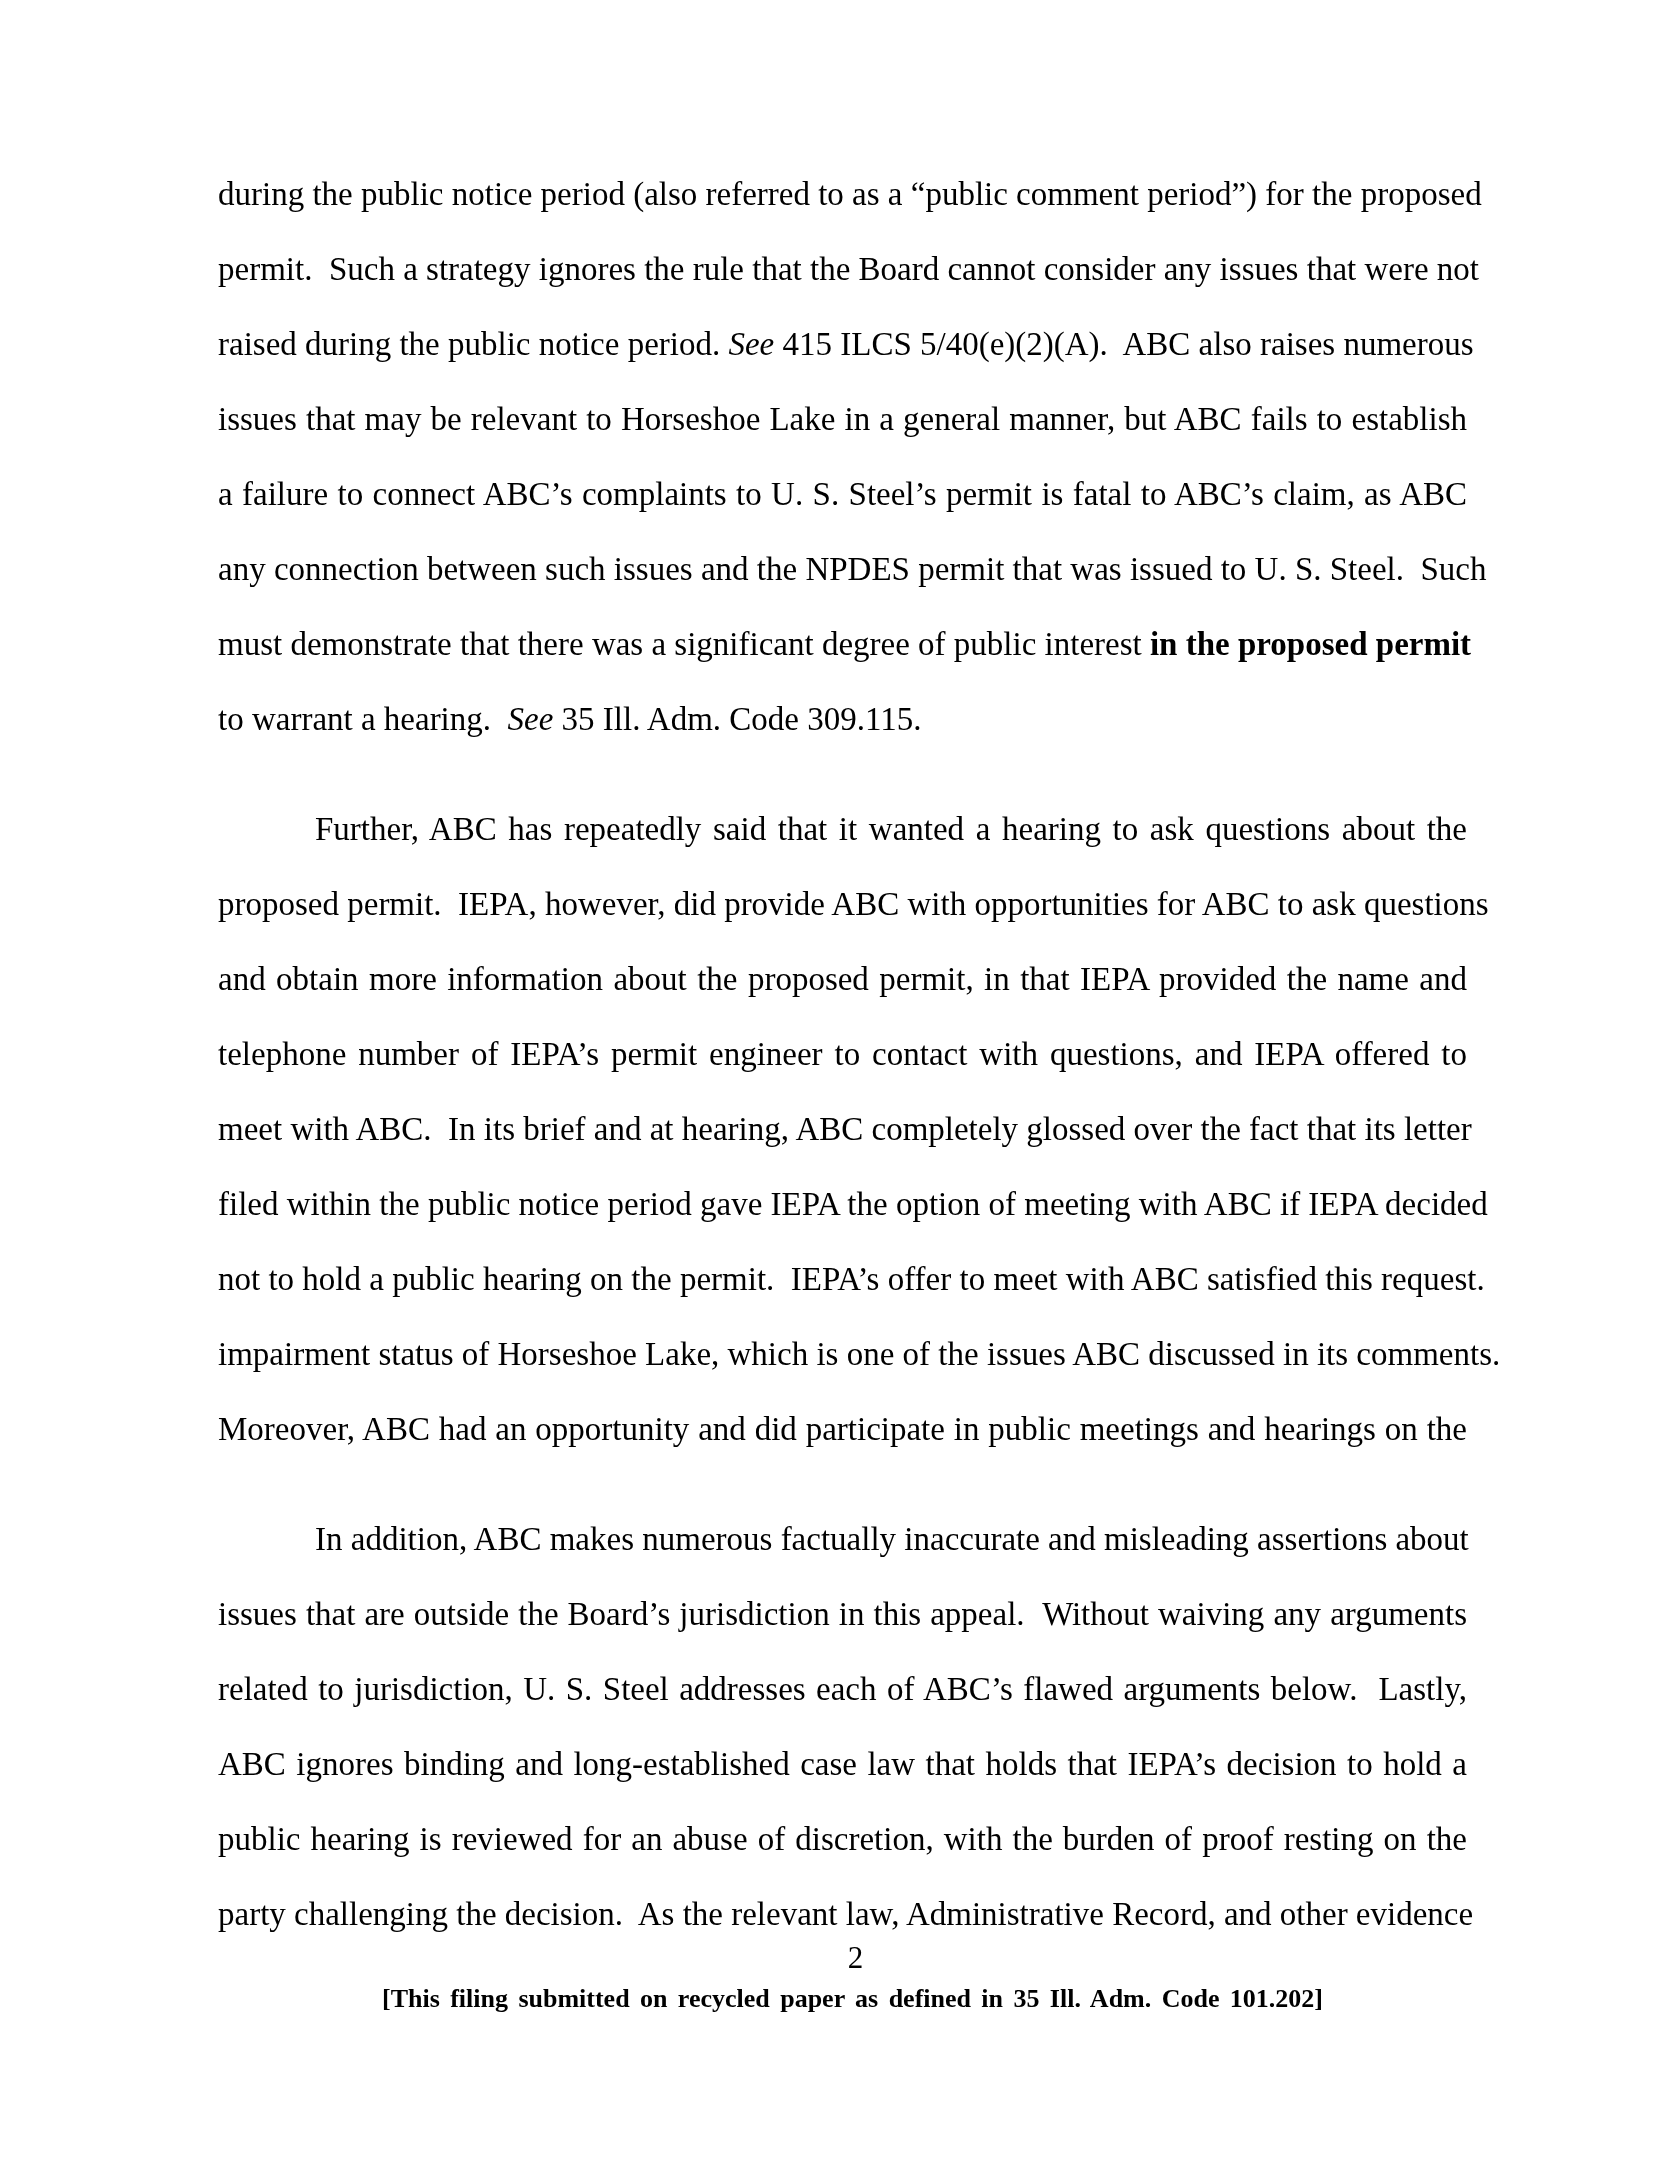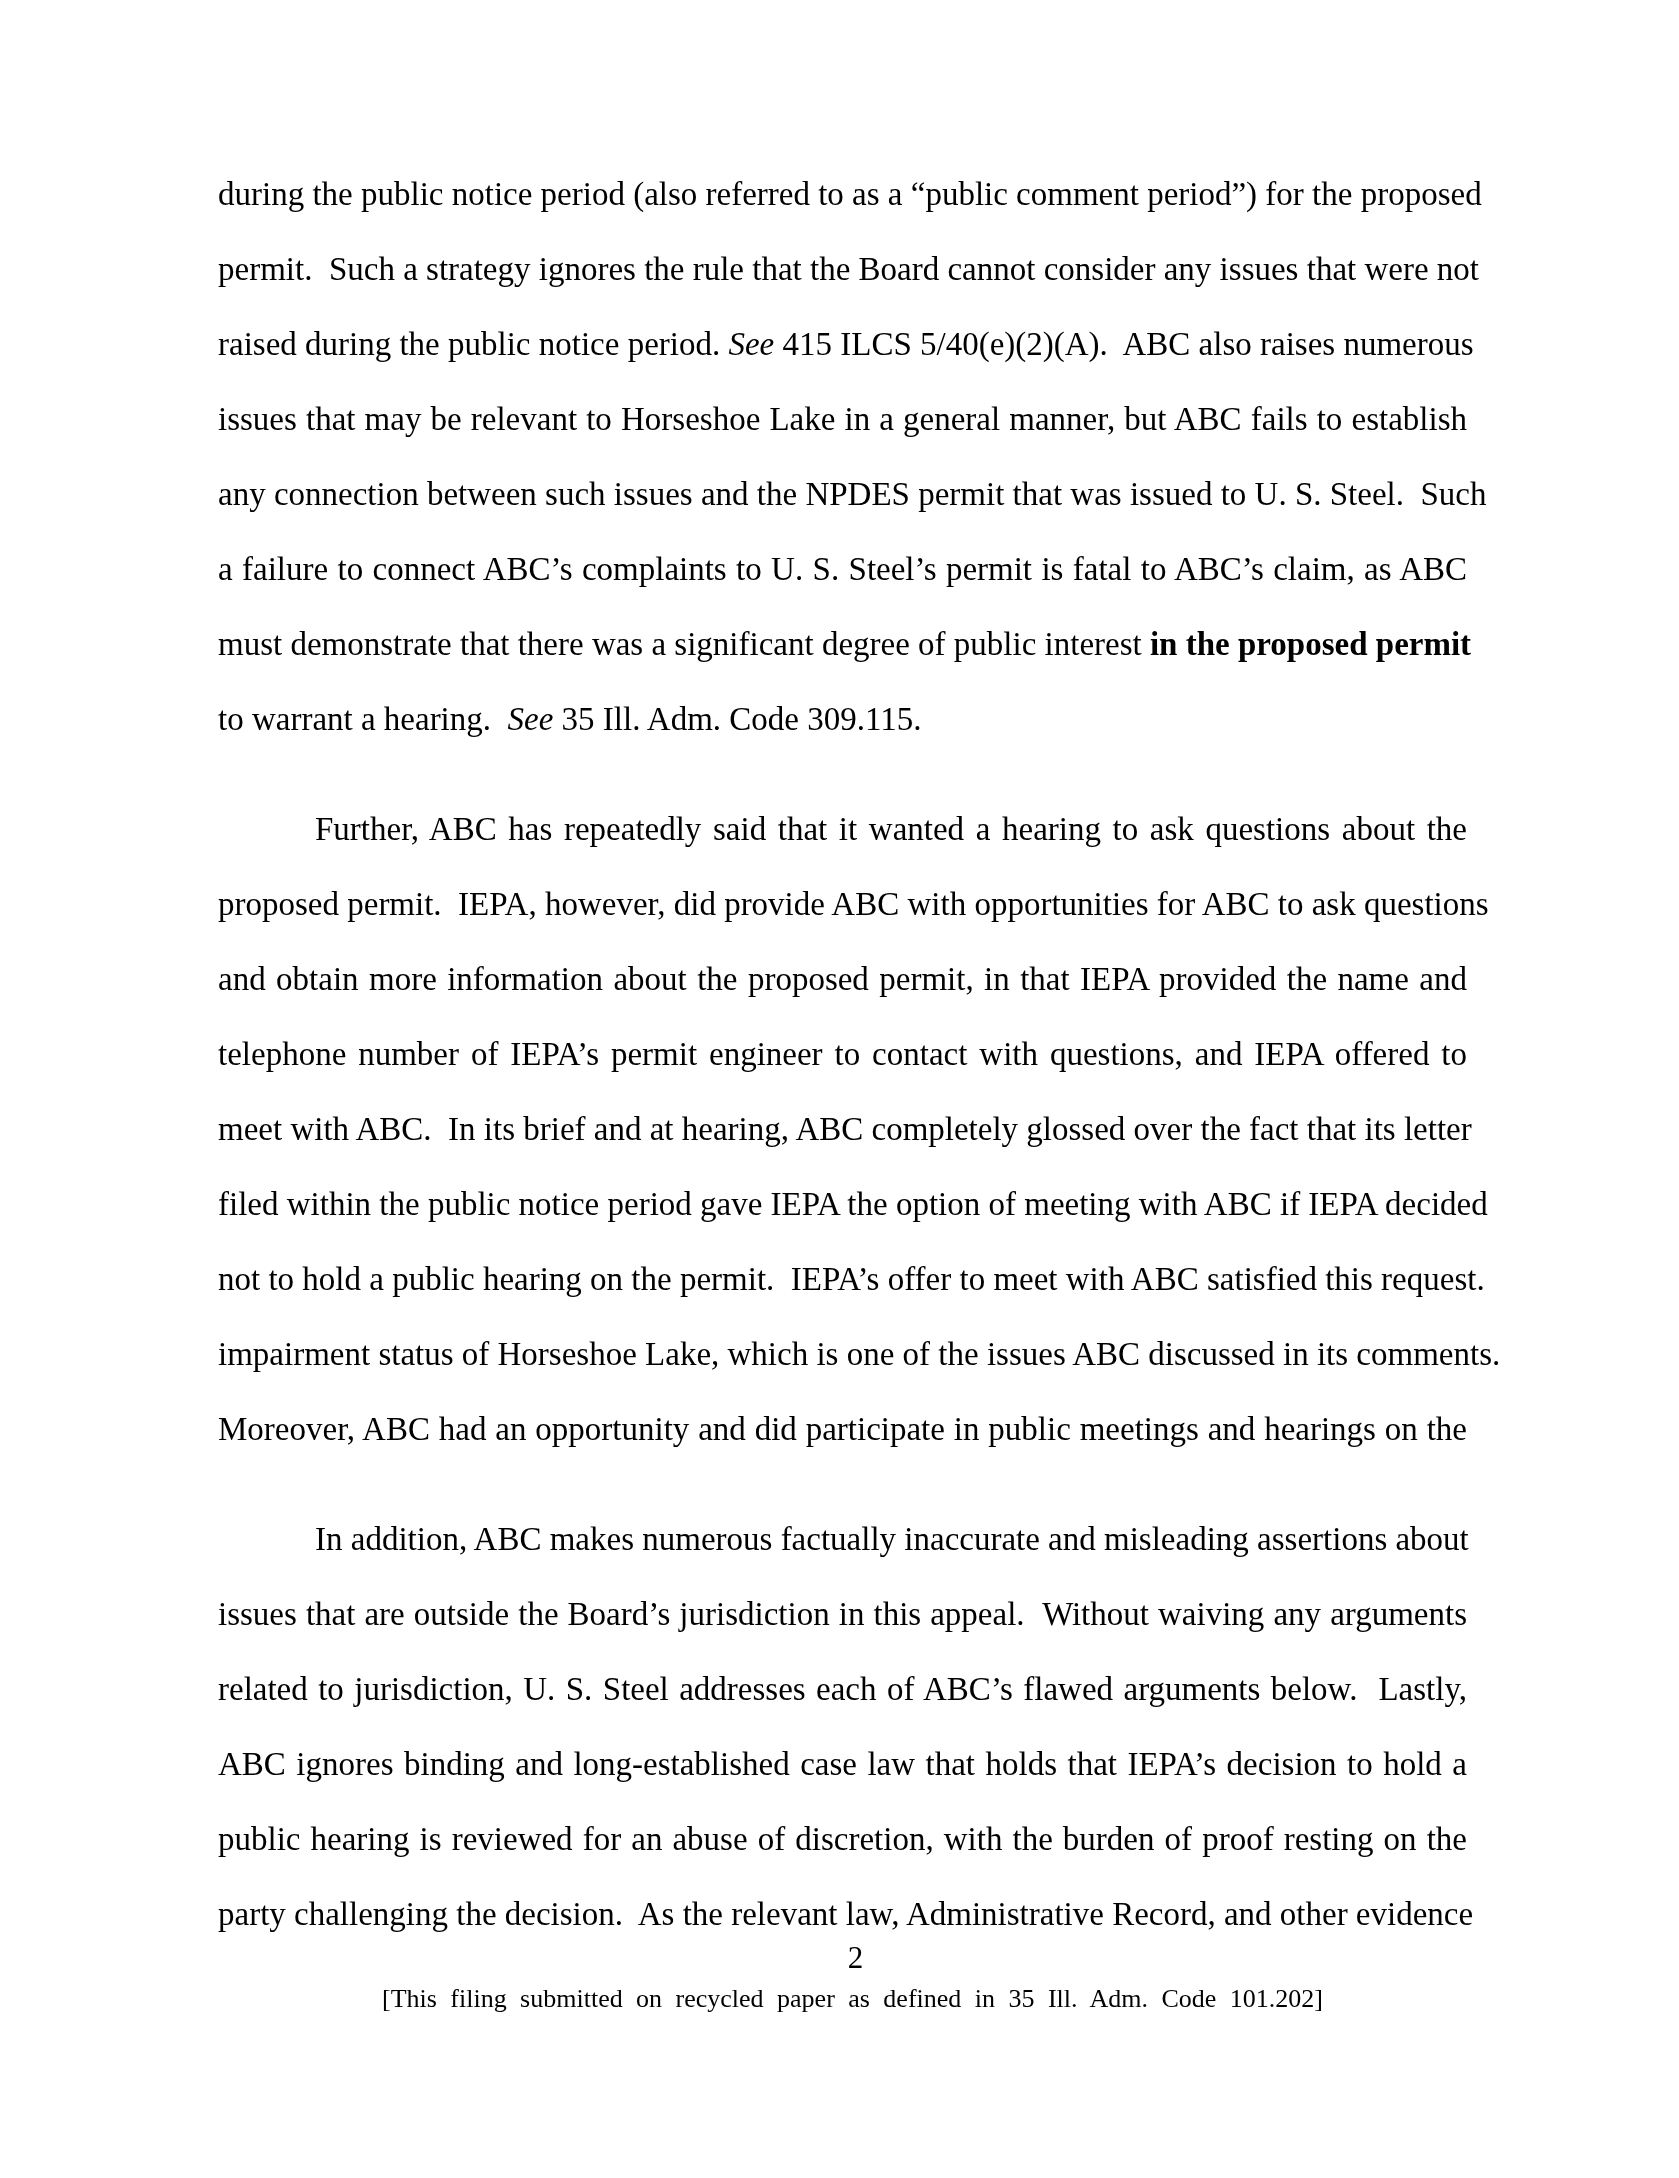--- a/index.html
+++ b/index.html
@@ -59,39 +59,39 @@
     line-height: 40px;
   }
   .page-number span { position: relative; left: 16px; }
   .footer-note {
     position: absolute;
     left: 382px;
     top: 1983px;
     width: 941px;
     font-size: 26px;
     line-height: 32px;
-    font-weight: normal;
+    font-weight: bold;
     white-space: nowrap;
     text-align: justify;
     text-align-last: justify;
   }
 </style>
 </head>
 <body>
 
 <div class="page">
 
   <div class="body-text">
 
     <div class="line"><span>during the public notice period (also referred to as a “public comment period”) for the proposed</span></div>
     <div class="line"><span>permit.  Such a strategy ignores the rule that the Board cannot consider any issues that were not</span></div>
     <div class="line"><span>raised during the public notice period. </span><span class="i">See</span><span> 415 ILCS 5/40(e)(2)(A).  ABC also raises numerous</span></div>
     <div class="line"><span>issues that may be relevant to Horseshoe Lake in a general manner, but ABC fails to establish</span></div>
+    <div class="line"><span>a failure to connect ABC’s complaints to U. S. Steel’s permit is fatal to ABC’s claim, as ABC</span></div>
     <div class="line"><span>any connection between such issues and the NPDES permit that was issued to U. S. Steel.  Such</span></div>
-    <div class="line"><span>a failure to connect ABC’s complaints to U. S. Steel’s permit is fatal to ABC’s claim, as ABC</span></div>
     <div class="line"><span>must demonstrate that there was a significant degree of public interest </span><span class="b">in the proposed permit</span></div>
     <div class="line last"><span>to warrant a hearing.  </span><span class="i">See</span><span> 35 Ill. Adm. Code 309.115.</span></div>
 
     <div class="line indent"><span>Further, ABC has repeatedly said that it wanted a hearing to ask questions about the</span></div>
     <div class="line"><span>proposed permit.  IEPA, however, did provide ABC with opportunities for ABC to ask questions</span></div>
     <div class="line"><span>and obtain more information about the proposed permit, in that IEPA provided the name and</span></div>
     <div class="line"><span>telephone number of IEPA’s permit engineer to contact with questions, and IEPA offered to</span></div>
     <div class="line"><span>meet with ABC.  In its brief and at hearing, ABC completely glossed over the fact that its letter</span></div>
     <div class="line"><span>filed within the public notice period gave IEPA the option of meeting with ABC if IEPA decided</span></div>
     <div class="line"><span>not to hold a public hearing on the permit.  IEPA’s offer to meet with ABC satisfied this request.</span></div>

